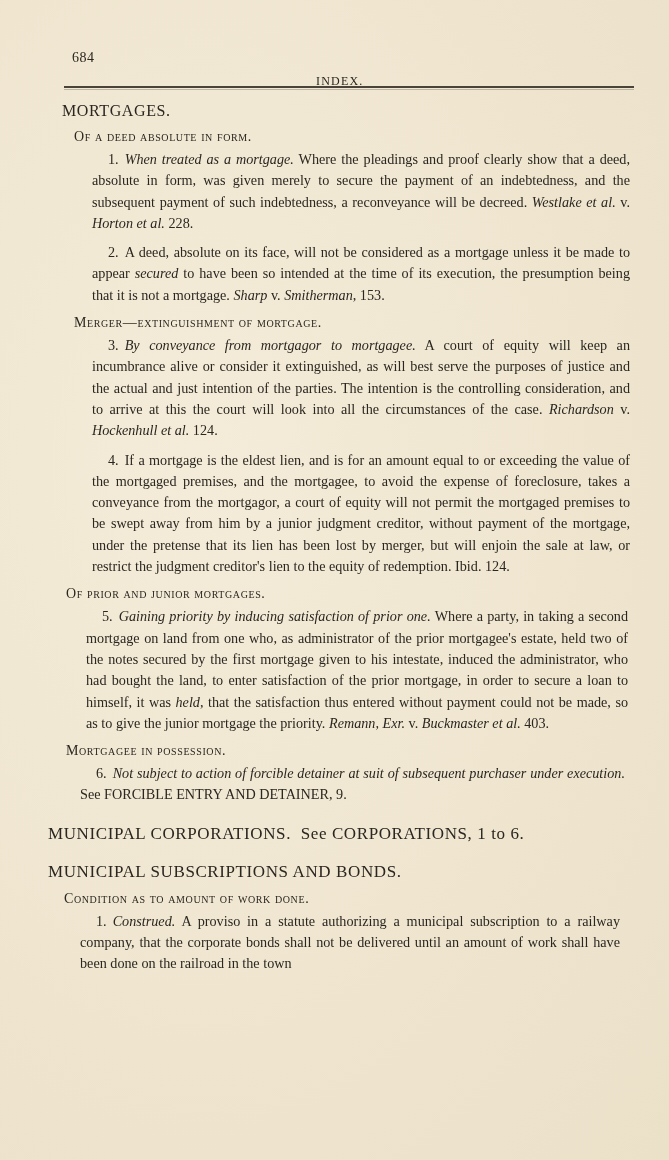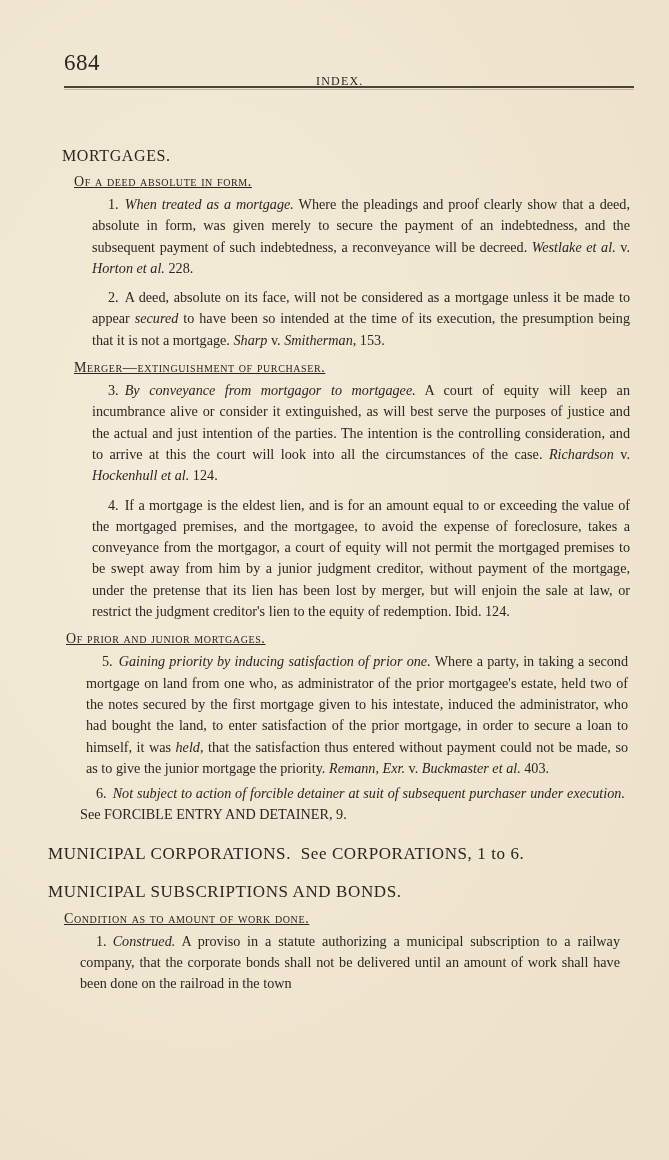--- a/index.html
+++ b/index.html
@@ -6,29 +6,29 @@
   body {
     width: 669px; height: 1160px; overflow: hidden;
     background: #f1e8d3;
     background-image: radial-gradient(ellipse at 30% 40%, #f4ecd9 0%, #efe5cf 60%, #ebe0c8 100%);
     font-family: "Liberation Serif", "DejaVu Serif", serif;
     color: #2a2620;
     position: relative;
   }
   .page { position: absolute; left: 0; top: 0; width: 669px; height: 1160px; }
   .header { position: absolute; top: 50px; left: 64px; width: 570px; height: 30px; }
-  .page-num { position: absolute; left: 0; top: 0; font-size: 23px; letter-spacing: 0.5px; }
+  .page-num { position: absolute; left: 8px; top: 0; font-size: 14px; letter-spacing: 0.5px; }
   .running-head { position: absolute; left: 252px; top: 24px; font-size: 12px; letter-spacing: 1.2px; }
   .rule { position: absolute; top: 86px; left: 64px; width: 570px; height: 2px; background: #4a4338; }
   .rule2 { position: absolute; top: 89px; left: 64px; width: 570px; height: 1px; background: #8a8275; opacity: .5; }
 
-  .content { position: absolute; top: 98px; left: 0; width: 669px; margin-top: 45px; }
+  .content { position: absolute; top: 98px; left: 0; width: 669px; }
   .h1 { font-size: 16px; letter-spacing: 0.6px; margin-left: 62px; }
   .h1.big { font-size: 17px; margin-left: 48px; font-family: Liberation Serif, serif; }
-  .h2 { font-variant: small-caps; font-size: 14px; letter-spacing: 0.6px; margin-left: 74px; text-decoration: underline; }
+  .h2 { font-variant: small-caps; font-size: 14px; letter-spacing: 0.6px; margin-left: 74px; }
   .para {
     font-size: 14.2px; line-height: 21.3px; text-align: justify;
     margin-left: 92px; width: 538px;
     text-indent: 16px;
   }
   .para i { font-style: italic; }
   .num { margin-right: 6px; }
 </style>
 </head>
 <body>
@@ -44,30 +44,31 @@
   <div class="content">
 
     <div class="h1" style="margin-top:4px">MORTGAGES.</div>
 
     <div class="h2" style="margin-top:9px">Of a deed absolute in form.</div>
 
     <p class="para" style="margin-top:4px;margin-bottom:0"><span class="num">1.</span><i>When treated as a mortgage.</i><span> Where the pleadings and proof clearly show that a deed, absolute in form, was given merely to secure the payment of an indebtedness, and the subsequent payment of such indebtedness, a reconveyance will be decreed. </span><i>Westlake et al.</i><span> v. </span><i>Horton et al.</i><span> 228.</span></p>
 
     <p class="para" style="margin-top:8px;margin-bottom:0"><span class="num">2.</span><span>A deed, absolute on its face, will not be considered as a mortgage unless it be made to appear </span><i>secured</i><span> to have been so intended at the time of its execution, the presumption being that it is not a mortgage. </span><i>Sharp</i><span> v. </span><i>Smitherman</i><span>, 153.</span></p>
 
-    <div class="h2" style="margin-top:9px">Merger—extinguishment of purchaser.</div>
+    <div class="h2" style="margin-top:9px">Merger—extinguishment of mortgage.</div>
 
     <p class="para" style="margin-top:4px;margin-bottom:0"><span class="num">3.</span><i>By conveyance from mortgagor to mortgagee.</i><span> A court of equity will keep an incumbrance alive or consider it extinguished, as will best serve the purposes of justice and the actual and just intention of the parties. The intention is the controlling consideration, and to arrive at this the court will look into all the circumstances of the case. </span><i>Richardson</i><span> v. </span><i>Hockenhull et al.</i><span> 124.</span></p>
 
     <p class="para" style="margin-top:8px;margin-bottom:0"><span class="num">4.</span><span>If a mortgage is the eldest lien, and is for an amount equal to or exceeding the value of the mortgaged premises, and the mortgagee, to avoid the expense of foreclosure, takes a conveyance from the mortgagor, a court of equity will not permit the mortgaged premises to be swept away from him by a junior judgment creditor, without payment of the mortgage, under the pretense that its lien has been lost by merger, but will enjoin the sale at law, or restrict the judgment creditor's lien to the equity of redemption. Ibid. 124.</span></p>
 
     <div class="h2" style="margin-top:9px;margin-left:66px">Of prior and junior mortgages.</div>
 
     <p class="para" style="margin-top:4px;margin-bottom:0;margin-left:86px;width:542px"><span class="num">5.</span><i>Gaining priority by inducing satisfaction of prior one.</i><span> Where a party, in taking a second mortgage on land from one who, as administrator of the prior mortgagee's estate, held two of the notes secured by the first mortgage given to his intestate, induced the administrator, who had bought the land, to enter satisfaction of the prior mortgage, in order to secure a loan to himself, it was </span><i>held</i><span>, that the satisfaction thus entered without payment could not be made, so as to give the junior mortgage the priority. </span><i>Remann, Exr.</i><span> v. </span><i>Buckmaster et al.</i><span> 403.</span></p>
 
+    <div class="h2" style="margin-top:9px;margin-left:66px">Mortgagee in possession.</div>
 
     <p class="para" style="margin-top:4px;margin-bottom:0;margin-left:80px;width:545px"><span class="num">6.</span><i>Not subject to action of forcible detainer at suit of subsequent purchaser under execution.</i><span> See FORCIBLE ENTRY AND DETAINER, 9.</span></p>
 
     <div class="h1 big" style="margin-top:18px"><span>MUNICIPAL CORPORATIONS.</span><span style="white-space:pre">  See CORPORATIONS, 1 to 6.</span></div>
 
     <div class="h1 big" style="margin-top:18px">MUNICIPAL SUBSCRIPTIONS AND BONDS.</div>
 
     <div class="h2" style="margin-top:9px;margin-left:64px">Condition as to amount of work done.</div>
 
     <p class="para" style="margin-top:4px;margin-bottom:0;margin-left:80px;width:540px"><span class="num">1.</span><i>Construed.</i><span> A proviso in a statute authorizing a municipal subscription to a railway company, that the corporate bonds shall not be delivered until an amount of work shall have been done on the railroad in the town</span></p>

